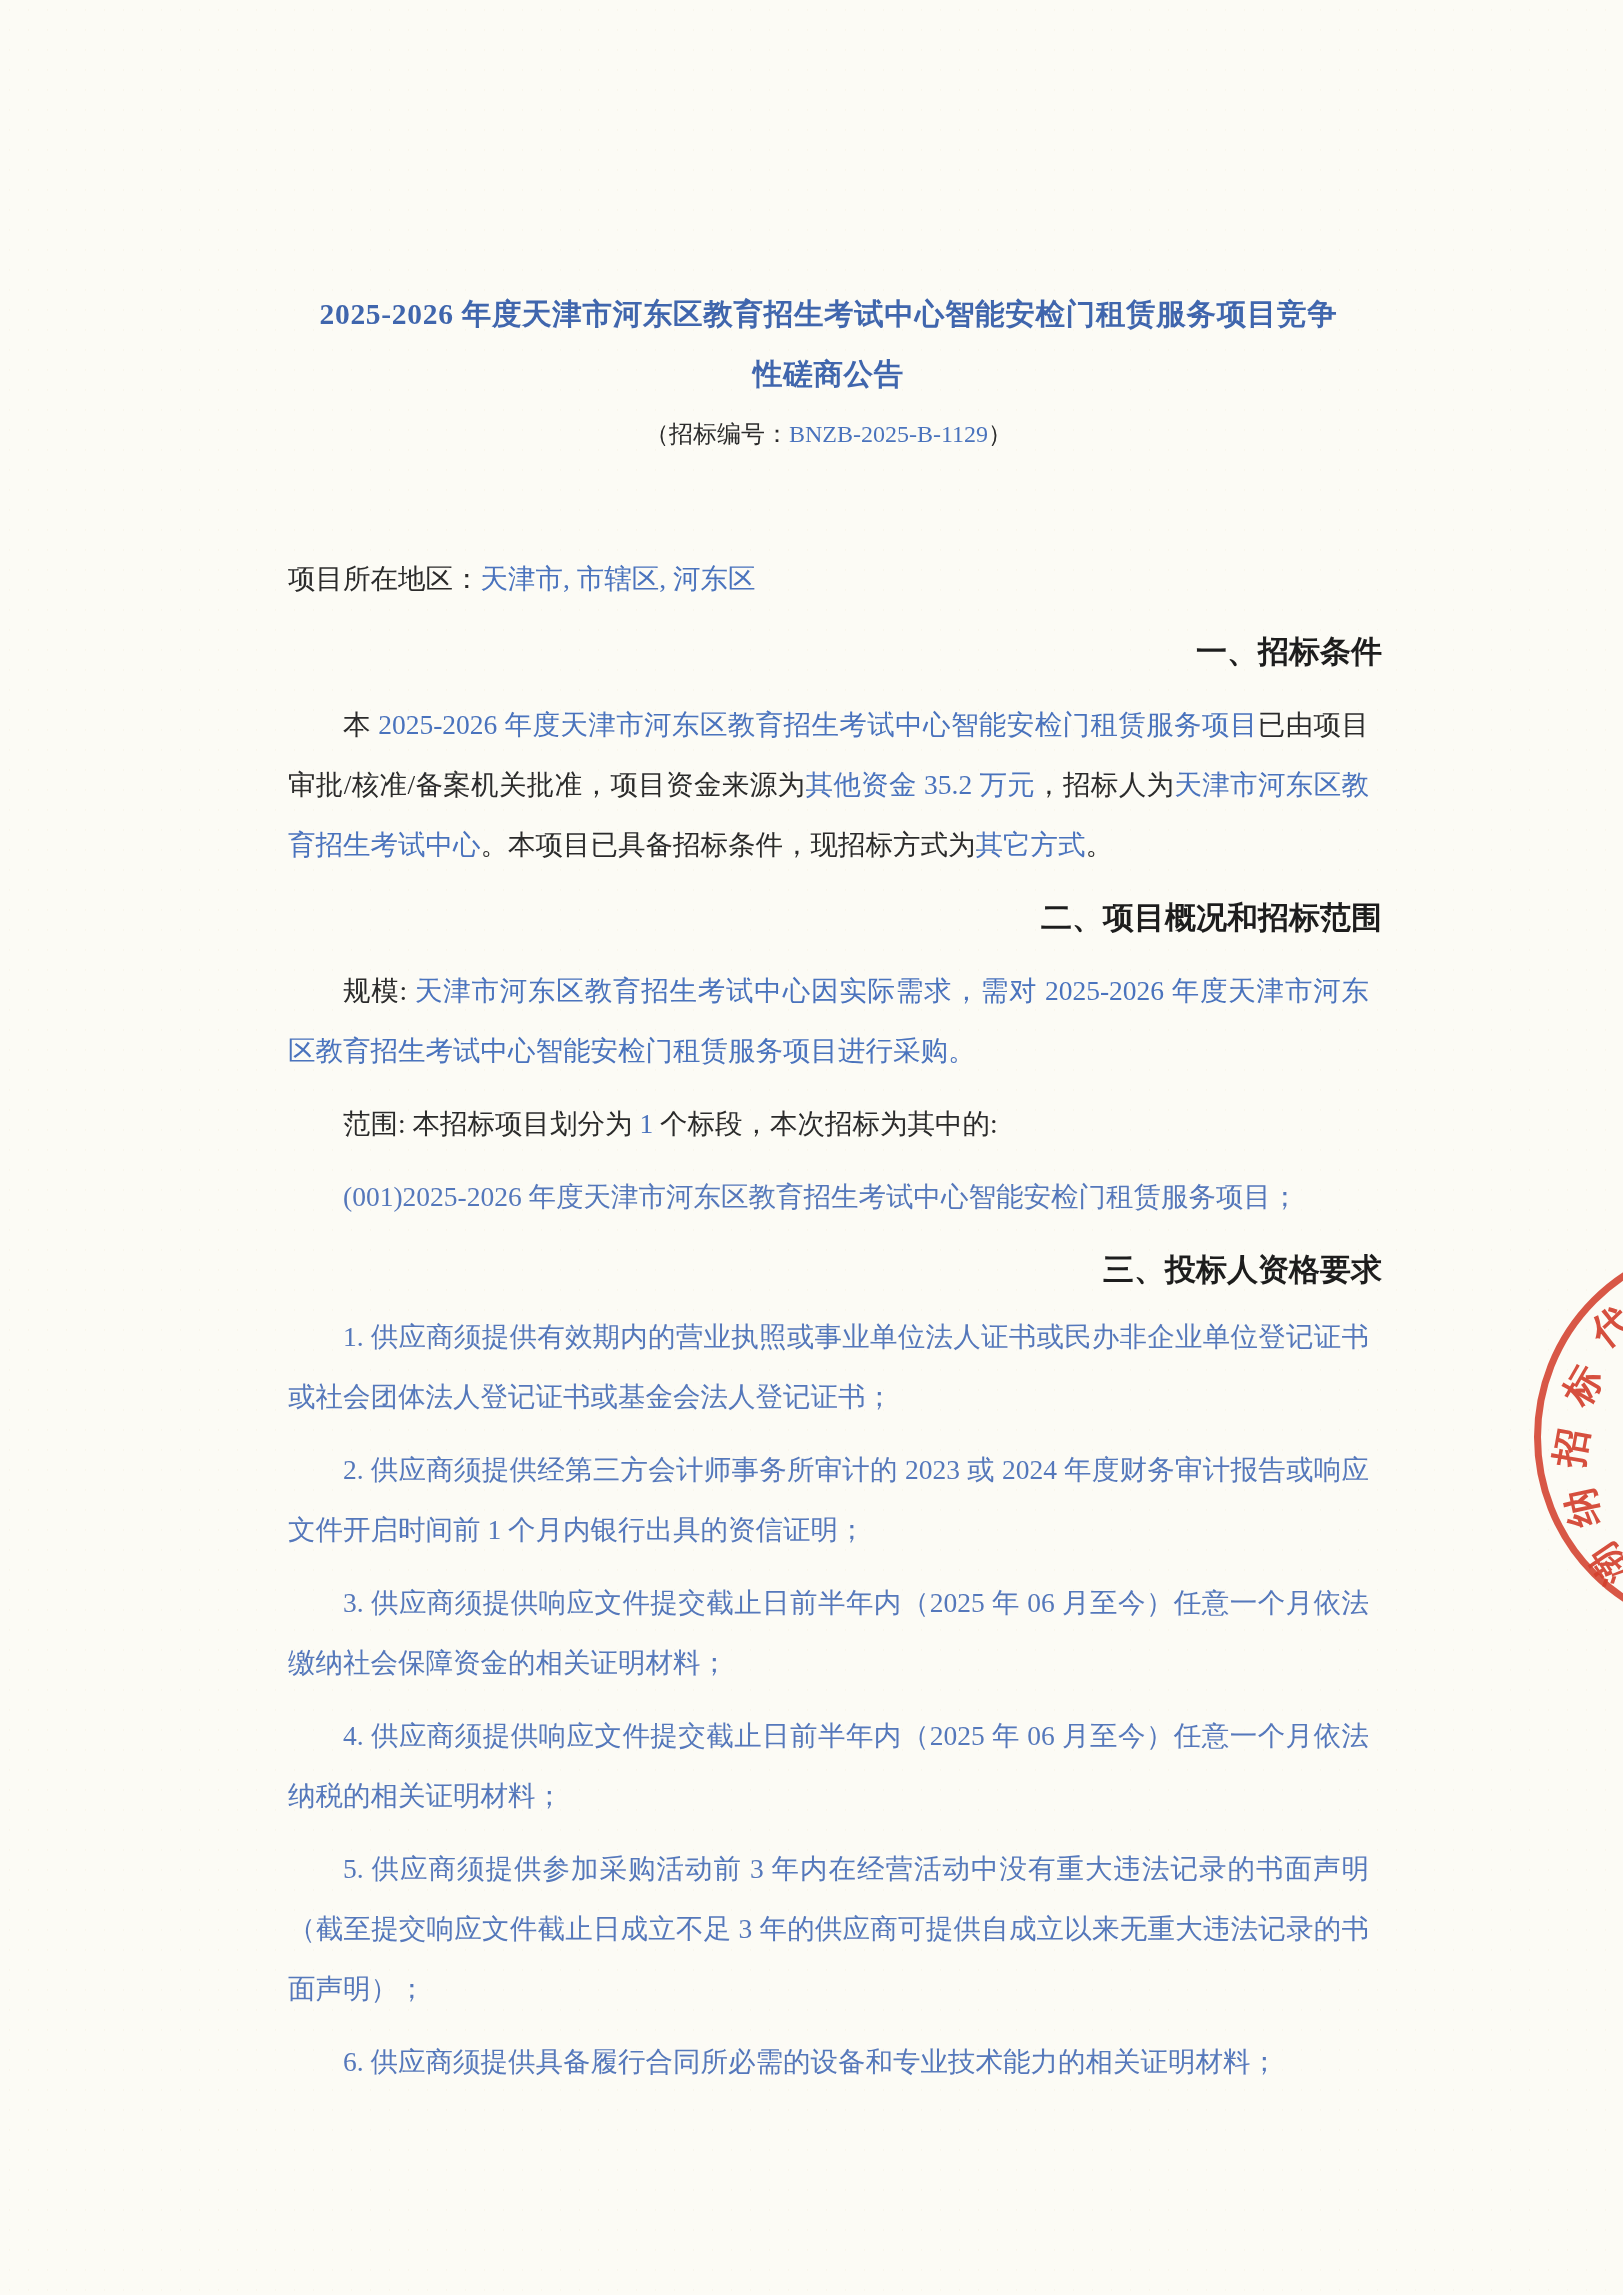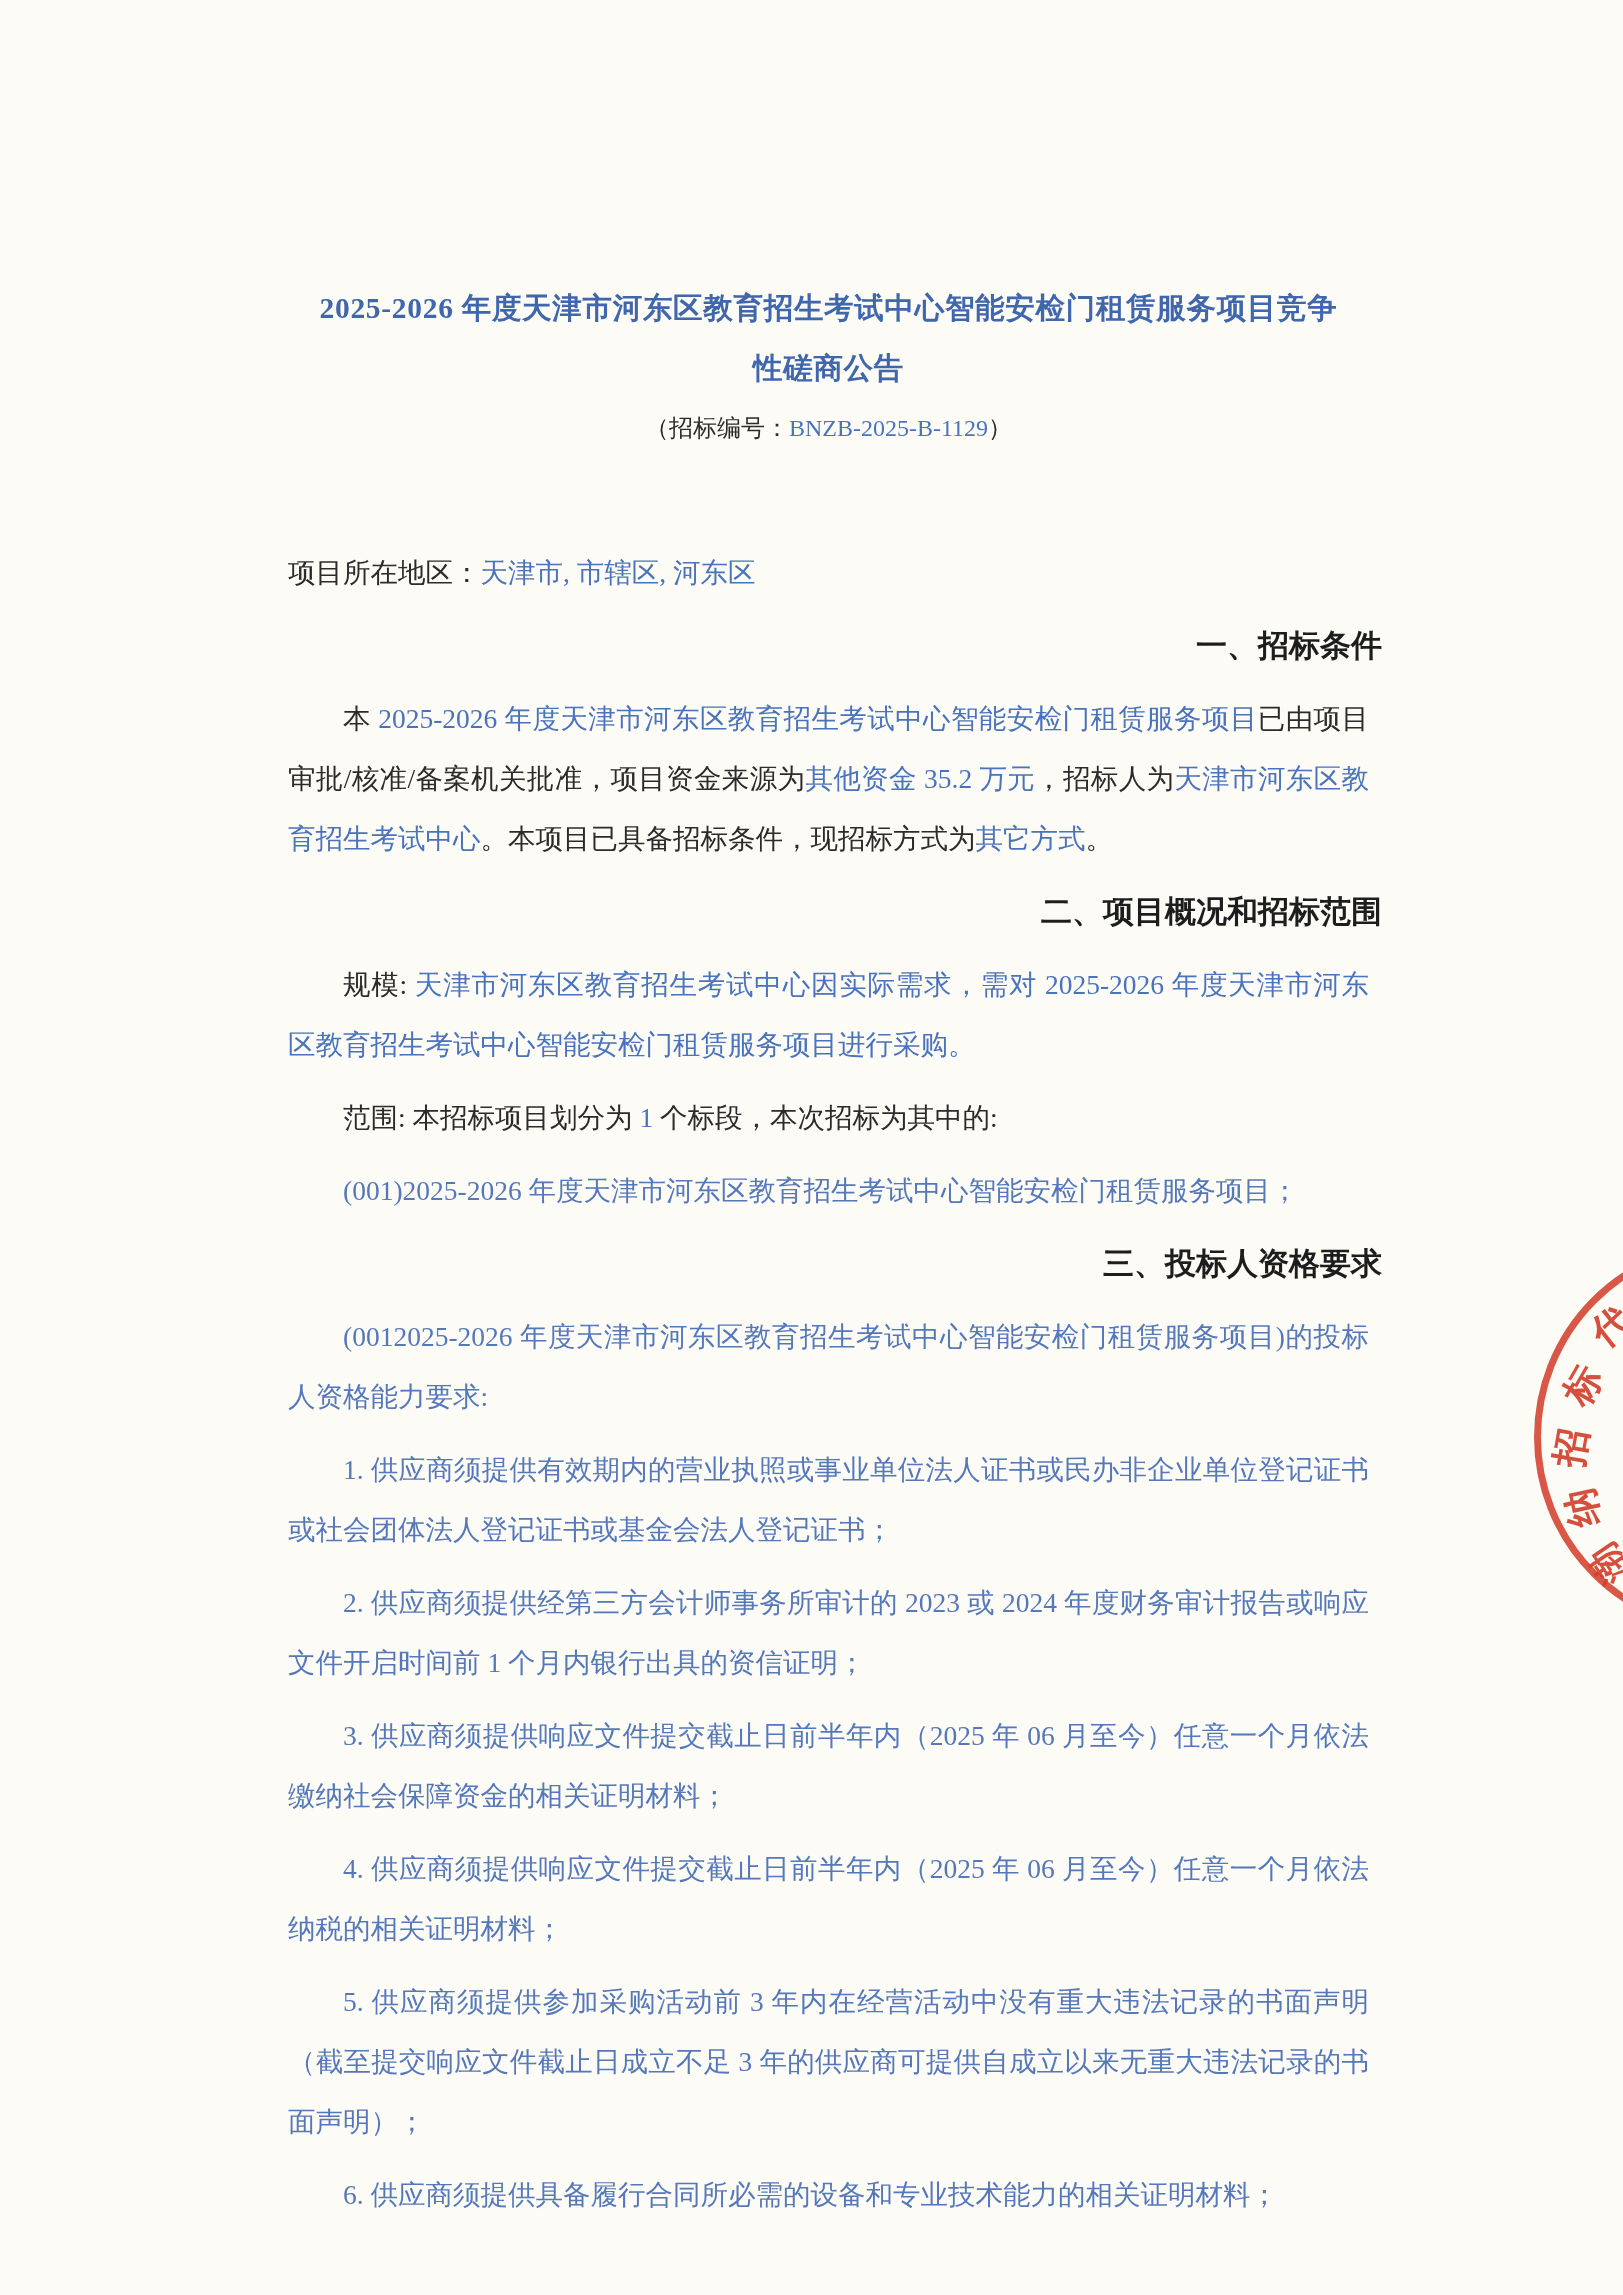--- a/index.html
+++ b/index.html
@@ -11,21 +11,21 @@
   .page {
     position: relative;
     width: 1623px; height: 2295px;
     overflow: hidden;
     background-color: #fcfbf5;
     background-image: radial-gradient(rgba(226, 198, 150, 0.10) 1px, transparent 1px);
     background-size: 19px 20px;
   }
   .content {
     position: absolute;
-    left: 275px; top: 278px;
+    left: 275px; top: 284px;
     width: 1107px;
     font-size: 27.5px;
     line-height: 60px;
     color: #2b2b2b;
     text-align: justify;
   }
   .doc-title {
     margin: 0;
     font-size: 29.5px;
     font-weight: 700;
@@ -93,21 +93,20 @@
 
     <h2 class="sec-heading">一、招标条件</h2>
     <p class="para"><span class="seg seg-black">本 </span><span class="seg seg-blue">2025-2026 年度天津市河东区教育招生考试中心智能安检门租赁服务项目</span><span class="seg seg-black">已由项目审批/核准/备案机关批准，项目资金来源为</span><span class="seg seg-blue">其他资金 35.2 万元</span><span class="seg seg-black">，招标人为</span><span class="seg seg-blue">天津市河东区教育招生考试中心</span><span class="seg seg-black">。本项目已具备招标条件，现招标方式为</span><span class="seg seg-blue">其它方式</span><span class="seg seg-black">。</span></p>
 
     <h2 class="sec-heading">二、项目概况和招标范围</h2>
     <p class="para"><span class="seg seg-black">规模: </span><span class="seg seg-blue">天津市河东区教育招生考试中心因实际需求，需对 2025-2026 年度天津市河东区教育招生考试中心智能安检门租赁服务项目进行采购。</span></p>
     <p class="para"><span class="seg seg-black">范围: 本招标项目划分为 </span><span class="seg seg-blue">1</span><span class="seg seg-black"> 个标段，本次招标为其中的:</span></p>
     <p class="para blue-line">(001)2025-2026 年度天津市河东区教育招生考试中心智能安检门租赁服务项目；</p>
 
     <h2 class="sec-heading">三、投标人资格要求</h2>
-    <p class="para blue-line">(0012025-2026 年度天津市河东区教育招生考试中心智能安检门租赁服务项目)的投标人资格能力要求:</p>
     <p class="para blue-line req">1.  供应商须提供有效期内的营业执照或事业单位法人证书或民办非企业单位登记证书或社会团体法人登记证书或基金会法人登记证书；</p>
     <p class="para blue-line req">2.  供应商须提供经第三方会计师事务所审计的 2023 或 2024 年度财务审计报告或响应文件开启时间前 1 个月内银行出具的资信证明；</p>
     <p class="para blue-line req">3. 供应商须提供响应文件提交截止日前半年内（2025 年 06 月至今）任意一个月依法缴纳社会保障资金的相关证明材料；</p>
     <p class="para blue-line req">4. 供应商须提供响应文件提交截止日前半年内（2025 年 06 月至今）任意一个月依法纳税的相关证明材料；</p>
     <p class="para blue-line req">5.  供应商须提供参加采购活动前 3 年内在经营活动中没有重大违法记录的书面声明（截至提交响应文件截止日成立不足 3 年的供应商可提供自成立以来无重大违法记录的书面声明）；</p>
     <p class="para blue-line req">6.  供应商须提供具备履行合同所必需的设备和专业技术能力的相关证明材料；</p>
 
   </div>
 
   <div class="stamp">

